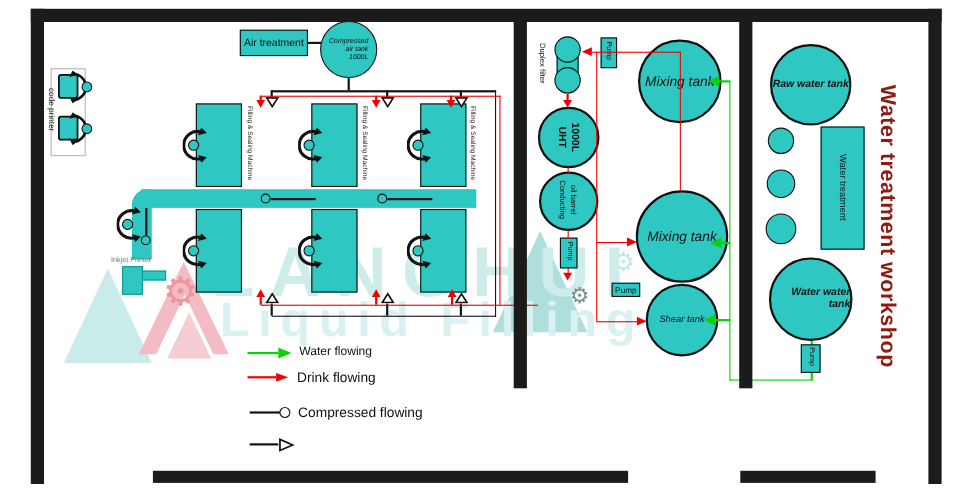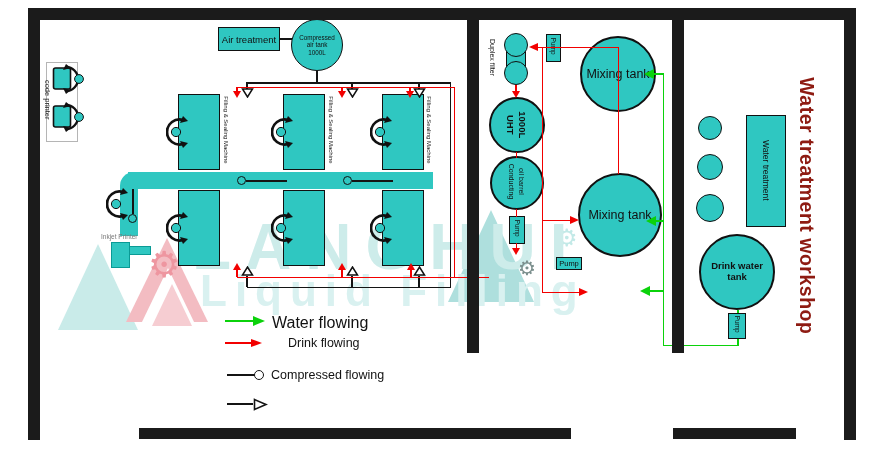--- a/index.html
+++ b/index.html
@@ -3,21 +3,21 @@
 <meta charset="utf-8">
 <style>
   html,body{margin:0;padding:0;background:#fff;}
   #stage{position:relative;width:880px;height:453px;background:#fff;overflow:hidden;
          font-family:"Liberation Sans", sans-serif;color:#111;}
   #stage *{box-sizing:border-box;}
   .abs{position:absolute;}
   .teal{background:#2fc7c1;}
   .box{position:absolute;background:#2fc7c1;border:1.5px solid #111;}
   .circ{position:absolute;background:#2fc7c1;border:2px solid #111;border-radius:50%;
-        display:flex;align-items:center;justify-content:center;text-align:center;line-height:1.15;}
+        display:flex;align-items:center;justify-content:center;text-align:right;line-height:1.15;font-style:italic;}
   .wall{position:absolute;background:#1b1b1b;}
   .pipe{position:absolute;}
   .red{background:#f20000;}
   .blk{background:#141414;}
   .grn{background:#0bd20b;}
   .vtext{position:absolute;transform:rotate(90deg);transform-origin:center;
          text-align:center;white-space:nowrap;line-height:1;}
   .tri{position:absolute;width:0;height:0;}
   .lbl{position:absolute;white-space:nowrap;}
   .wm{position:absolute;}
@@ -135,46 +135,52 @@
       <polygon points="17,32 22,27 14,25" fill="#111"></polygon>
       <circle cx="10" cy="16" r="4.6" fill="#2fc7c1" stroke="#111" stroke-width="1"></circle>
     </svg>
 
   <div class="circ" style="left:580px;top:36px;width:76px;height:76px;font-size:12.5px;">
     <span>Mixing tank</span>
   </div>
   <div class="circ" style="left:578px;top:173px;width:84px;height:84px;font-size:12.5px;">
     <span>Mixing tank</span>
   </div>
+  <div class="circ" style="left:587px;top:258px;width:66px;height:66px;font-size:8.5px;">
+    <span>Shear tank</span>
+  </div>
   <div class="abs teal" style="left:506px;top:49px;width:20px;height:20px;border:1.5px solid #111;"></div>
   <div class="circ" style="left:504px;top:33px;width:24px;height:24px;border-width:1.5px;"></div>
   <div class="circ" style="left:504px;top:61px;width:24px;height:24px;border-width:1.5px;"></div>
   <div class="vtext" style="left:465px;top:54px;width:54px;font-size:7px;">Duplex filter</div>
   <div class="circ" style="left:489px;top:97px;width:56px;height:56px;"></div>
   <div class="vtext" style="left:495px;top:120px;width:30px;font-size:9.5px;font-weight:bold;">UHT</div>
   <div class="vtext" style="left:505px;top:120px;width:34px;font-size:9.5px;font-weight:bold;">1000L</div>
   <div class="circ" style="left:490px;top:156px;width:54px;height:54px;"></div>
   <div class="vtext" style="left:487px;top:178px;width:48px;font-size:7px;">Conducting</div>
   <div class="vtext" style="left:500px;top:178px;width:42px;font-size:7px;">oil barrel</div>
 
   <div class="box" style="left:546px;top:34px;width:15px;height:28px;border-width:1px;"></div>
   <div class="vtext" style="left:540px;top:43px;width:26px;font-size:6.5px;">Pump</div>
   <div class="box" style="left:509px;top:216px;width:16px;height:28px;border-width:1px;"></div>
   <div class="vtext" style="left:504px;top:225px;width:26px;font-size:6.5px;">Pump</div>
   <div class="box" style="left:556px;top:257px;width:26px;height:13px;border-width:1px;display:flex;align-items:center;justify-content:center;">
     <span style="font-size:7.5px;">Pump</span>
   </div>
 
+  <div class="circ" style="left:700px;top:40px;width:74px;height:74px;font-size:9.5px;font-weight:bold;">
+    <span>Raw water tank</span>
+  </div>
   <div class="circ" style="left:698px;top:116px;width:24px;height:24px;border-width:1.5px;"></div>
   <div class="circ" style="left:697px;top:154px;width:26px;height:26px;border-width:1.5px;"></div>
   <div class="circ" style="left:696px;top:194px;width:28px;height:28px;border-width:1.5px;"></div>
   <div class="box" style="left:746px;top:115px;width:40px;height:112px;"></div>
   <div class="vtext" style="left:714px;top:166px;width:104px;font-size:8.5px;">Water treatment</div>
   <div class="circ" style="left:699px;top:234px;width:76px;height:76px;font-size:9.5px;font-weight:bold;">
-    <span>Drink water tank</span>
+    <span>Water water tank</span>
   </div>
   <div class="vtext" style="left:672px;top:196px;width:268px;font-size:19.5px;font-weight:bold;color:#8e1b12;letter-spacing:0.5px;">Water treatment workshop</div>
 
   <div class="pipe blk" style="left:316px;top:71px;width:1.5px;height:11px;"></div>
   <div class="pipe blk" style="left:247px;top:82px;width:204px;height:1.5px;"></div>
   <div class="pipe blk" style="left:449.5px;top:82px;width:1.5px;height:206px;"></div>
   <div class="pipe blk" style="left:247px;top:286.5px;width:204px;height:1.5px;"></div>
   <div class="pipe blk" style="left:246.3px;top:82px;width:1.5px;height:7px;"></div>
   <div class="pipe blk" style="left:351.3px;top:82px;width:1.5px;height:7px;"></div>
   <div class="pipe blk" style="left:418.3px;top:82px;width:1.5px;height:7px;"></div>
@@ -239,24 +245,24 @@
   <div class="pipe grn" style="left:650px;top:290.2px;width:14px;height:1.6px;"></div>
   <div class="tri" style="left:640px;top:286px;border-top:5px solid transparent;border-bottom:5px solid transparent;border-right:10px solid #0bd20b;"></div>
   <div class="pipe grn" style="left:663px;top:344.5px;width:75px;height:1.6px;"></div>
   <div class="pipe grn" style="left:737px;top:310px;width:1.6px;height:36px;"></div>
 
   <div class="box" style="left:728px;top:313px;width:18px;height:26px;border-width:1px;"></div>
   <div class="vtext" style="left:725px;top:321px;width:24px;font-size:6.5px;">Pump</div>
 
   <div class="pipe grn" style="left:225px;top:320px;width:28px;height:2.2px;"></div>
   <div class="tri" style="left:253px;top:315.5px;border-top:5.5px solid transparent;border-bottom:5.5px solid transparent;border-left:12px solid #0bd20b;"></div>
-  <div class="lbl" style="left:272px;top:314px;font-size:16px;">Water flowing</div>
+  <div class="lbl" style="left:272px;top:314px;font-size:11px;">Water flowing</div>
   <div class="pipe red" style="left:225px;top:342.3px;width:26px;height:1.8px;"></div>
   <div class="tri" style="left:251px;top:338.5px;border-top:4.5px solid transparent;border-bottom:4.5px solid transparent;border-left:11px solid #f20000;"></div>
-  <div class="lbl" style="left:270px;top:336px;font-size:12.5px;margin-left:18px;">Drink flowing</div>
+  <div class="lbl" style="left:270px;top:336px;font-size:12.5px;">Drink flowing</div>
   <div class="pipe blk" style="left:227px;top:374.3px;width:28px;height:1.7px;"></div>
   <div class="abs" style="left:254px;top:370px;width:10px;height:10px;border:1.9px solid #141414;border-radius:50%;background:#fff;"></div>
   <div class="lbl" style="left:271px;top:368px;font-size:12.5px;">Compressed flowing</div>
   <div class="pipe blk" style="left:227px;top:403.3px;width:26px;height:1.7px;"></div>
   <svg class="abs" style="left:253px;top:398px;" width="15" height="13">
       <polygon points="1.5,1.5 1.5,11.5 13,6.5" fill="#fff" stroke="#141414" stroke-width="1.6"></polygon>
     </svg>
 
   <div class="wall" style="left:28px;top:8px;width:828px;height:12px;"></div>
   <div class="wall" style="left:28px;top:8px;width:12px;height:432px;"></div>

